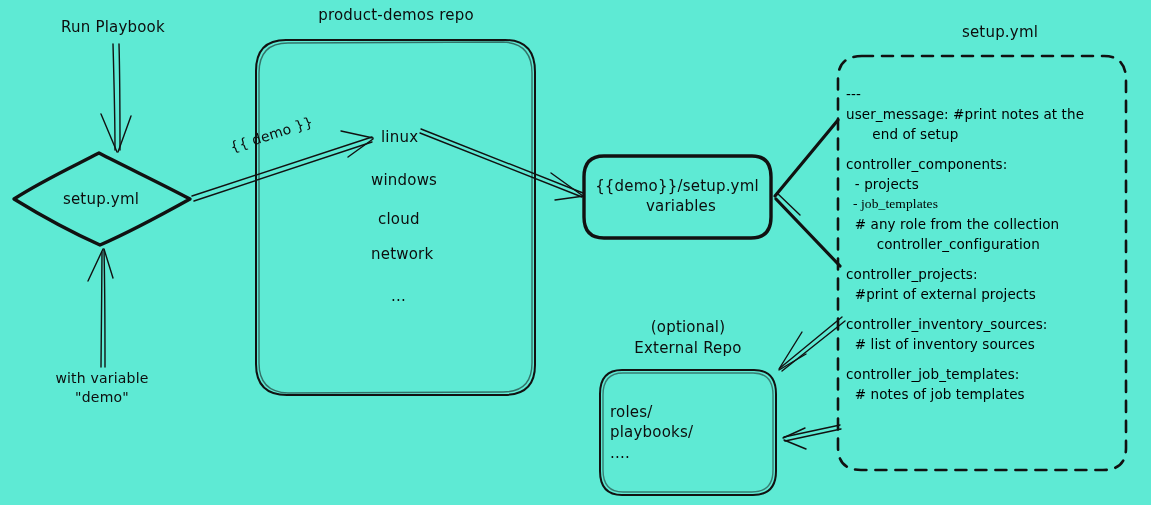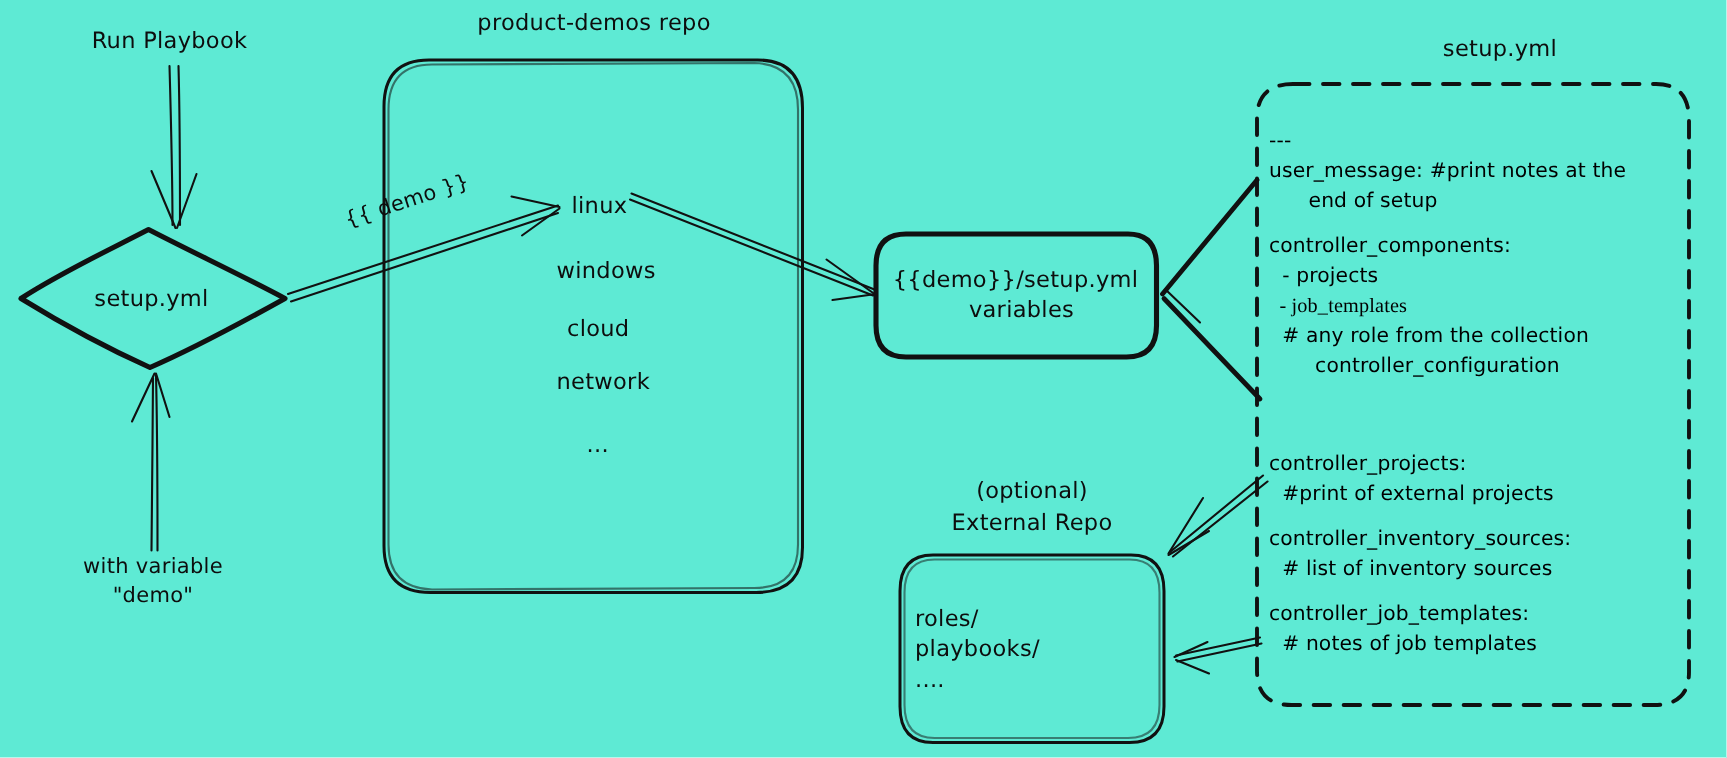--- a/index.html
+++ b/index.html
@@ -171,21 +171,21 @@
       <div class="code" style="white-space: pre; height: 20px;">---</div>
       <div class="code" style="white-space: pre; height: 20px;">user_message: #print notes at the</div>
       <div class="code" style="white-space: pre; height: 20px;">      end of setup</div>
       <div class="code" style="white-space: pre; height: 10px;"></div>
       <div class="code" style="white-space: pre; height: 20px;">controller_components:</div>
       <div class="code" style="white-space: pre; height: 20px;">  - projects</div>
       <div class="code" style="white-space: pre; height: 20px; font-family: Liberation Serif, serif;">  - job_templates</div>
       <div class="code" style="white-space: pre; height: 20px;">  # any role from the collection</div>
       <div class="code" style="white-space: pre; height: 20px;">       controller_configuration</div>
       <div class="code" style="white-space: pre; height: 10px;"></div>
-      <div class="code" style="white-space: pre; height: 20px; margin-top: 35px;">controller_projects:</div>
+      <div class="code" style="white-space: pre; height: 20px;">controller_projects:</div>
       <div class="code" style="white-space: pre; height: 20px;">  #print of external projects</div>
       <div class="code" style="white-space: pre; height: 10px;"></div>
       <div class="code" style="white-space: pre; height: 20px;">controller_inventory_sources:</div>
       <div class="code" style="white-space: pre; height: 20px;">  # list of inventory sources</div>
       <div class="code" style="white-space: pre; height: 10px;"></div>
       <div class="code" style="white-space: pre; height: 20px;">controller_job_templates:</div>
       <div class="code" style="white-space: pre; height: 20px;">  # notes of job templates</div>
     </div>
 
 </div>

